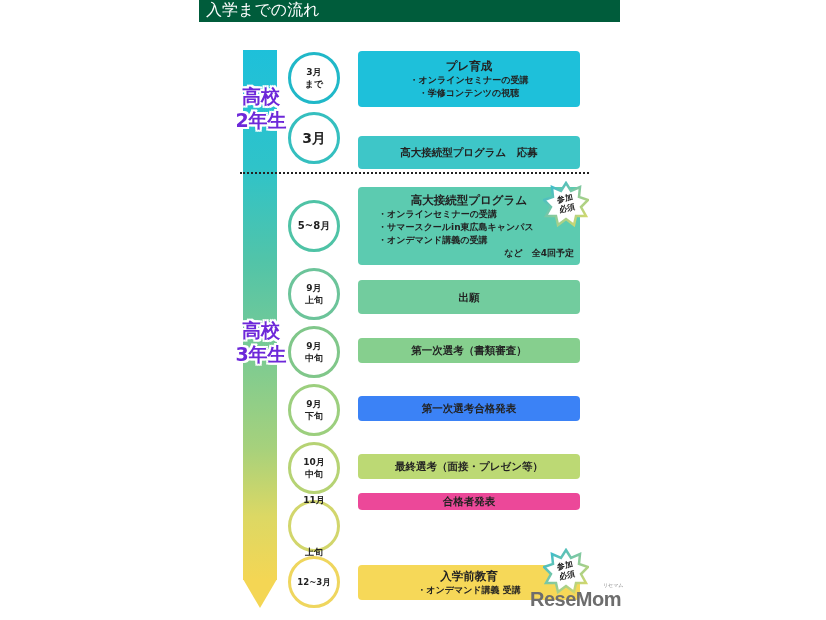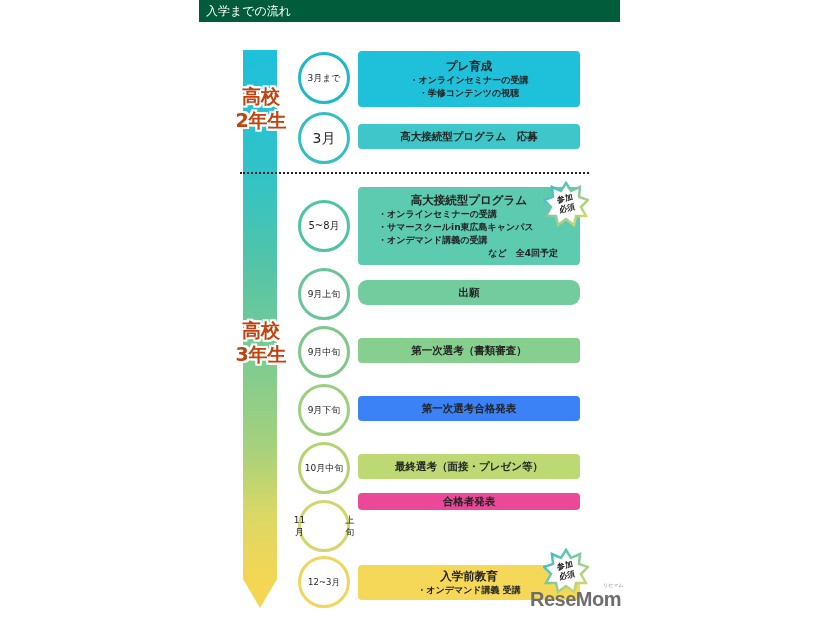--- a/index.html
+++ b/index.html
@@ -1,31 +1,31 @@
 <!DOCTYPE html>
 <html><head>
 <meta charset="utf-8">
 <style>
   html, body { margin:0; padding:0; }
   body { width:826px; height:620px; background:#ffffff; position:relative; overflow:hidden;
          font-family:"DejaVu Sans", "Liberation Sans", sans-serif; color:#222; }
   .header { position:absolute; left:199px; top:0; width:421px; height:22px; background:#005c3b;
-            color:#ffffff; font-size:12px; line-height:22px; padding-left:7px; box-sizing:border-box; }
+            color:#ffffff; font-size:16px; line-height:22px; padding-left:7px; box-sizing:border-box;font-family:Liberation Mono, monospace; }
   .bar { position:absolute; left:243px; top:50px; width:34px; height:530px;
          background:linear-gradient(to bottom, #1ec0da 0%, #2fc3c9 22%, #52c4a8 40%, #7ccb92 58%, #a6d17c 75%, #dcd864 88%, #f4d654 100%); }
   .bar-tip { position:absolute; left:243px; top:579px; width:0; height:0;
              border-left:17px solid transparent; border-right:17px solid transparent; border-top:29px solid #f4d654; }
   .grade { position:absolute; left:226px; width:70px; text-align:center; font-weight:bold; font-size:19px;
-           line-height:24px; color:#c2410c;
+           line-height:24px; color:#6d28d9;
            text-shadow: -2px -2px 0 #fff, 2px -2px 0 #fff, -2px 2px 0 #fff, 2px 2px 0 #fff,
                          0 -2px 0 #fff, 0 2px 0 #fff, -2px 0 0 #fff, 2px 0 0 #fff; }
   .divider { position:absolute; left:240px; top:172px; width:349px; height:0; border-top:2px dotted #222; }
-  .circle { position:absolute; left:298px; width:46px; height:46px; border-radius:50%; border:3px solid;
-            box-sizing:content-box; background:#fff; display:flex; flex-direction:row; align-items:center;
-            justify-content:center; font-weight:normal; font-size:9px; line-height:12px; text-align:center; color:#222; }
+  .circle { position:absolute; left:288px; width:46px; height:46px; border-radius:50%; border:3px solid;
+            box-sizing:content-box; background:#fff; display:flex; flex-direction:column; align-items:center;
+            justify-content:center; font-weight:bold; font-size:9px; line-height:12px; text-align:center; color:#222; }
   .circle.big { font-size:14px; }
   .box { position:absolute; left:358px; width:222px; border-radius:4px; display:flex; flex-direction:column;
          align-items:center; justify-content:center; font-weight:bold; color:#222; box-sizing:border-box; }
   .box .title { font-size:11.5px; line-height:15px; }
   .box .sub { font-size:9px; line-height:13px; text-align:left; }
   .box.single .title { font-size:10.5px; }
   .badge { position:absolute; width:46px; height:46px; }
   .badge svg { position:absolute; left:0; top:0; }
   .badge .txt { position:absolute; left:0; top:0; width:46px; height:46px; display:flex; flex-direction:column;
                 align-items:center; justify-content:center; font-size:8px; font-weight:bold; line-height:10px;
@@ -61,34 +61,34 @@
 </div>
 <div class="box" style="top:51px;height:56px;background:#1ec0da;">
   <div class="title">プレ育成</div>
   <div class="sub">・オンラインセミナーの受講</div>
   <div class="sub">・学修コンテンツの視聴</div>
 </div>
 
 <div class="circle big" style="top:112px;border-color:#35bfbf;">
   <span>3月</span>
 </div>
-<div class="box single" style="top:124px;height:25px;background:#3ec6c8;">
+<div class="box single" style="top:136px;height:33px;background:#3ec6c8;">
   <div class="title">高大接続型プログラム　応募</div>
 </div>
 
 <div class="circle" style="top:200px;border-color:#4fc3a6;font-size:10px;">
   <span>5~8月</span>
 </div>
 <div class="box" style="top:187px;height:78px;background:#5ccbb0;">
   <div class="title">高大接続型プログラム</div>
   <div style="width:100%;padding-left:20px;box-sizing:border-box;">
     <div class="sub">・オンラインセミナーの受講</div>
     <div class="sub">・サマースクールin東広島キャンパス</div>
     <div class="sub">・オンデマンド講義の受講</div>
-    <div class="sub" style="text-align:right;padding-right:22px;">など　全4回予定</div>
+    <div class="sub" style="text-align:right;padding-right:6px;">など　全4回予定</div>
   </div>
 </div>
 <div class="badge" style="left:543px;top:181px;">
   <svg width="46" height="46" viewBox="0 0 46 46">
     <defs>
         <linearGradient id="bg1" x1="0" y1="0" x2="1" y2="1">
           <stop offset="0" stop-color="#28b8d8"></stop>
           <stop offset="1" stop-color="#e8dc60"></stop>
         </linearGradient>
       </defs>
@@ -97,21 +97,21 @@
   <div class="txt">
       <span>参加</span>
       <span>必須</span>
     </div>
 </div>
 
 <div class="circle" style="top:268px;border-color:#6cc49a;">
   <span>9月</span>
   <span>上旬</span>
 </div>
-<div class="box single" style="top:280px;height:25px;background:#72cc9e;border-radius:9px;">
+<div class="box single" style="top:280px;height:34px;background:#72cc9e;">
   <div class="title">出願</div>
 </div>
 
 <div class="circle" style="top:326px;border-color:#80c78a;">
   <span>9月</span>
   <span>中旬</span>
 </div>
 <div class="box single" style="top:338px;height:25px;background:#86cf8e;">
   <div class="title">第一次選考（書類審査）</div>
 </div>

